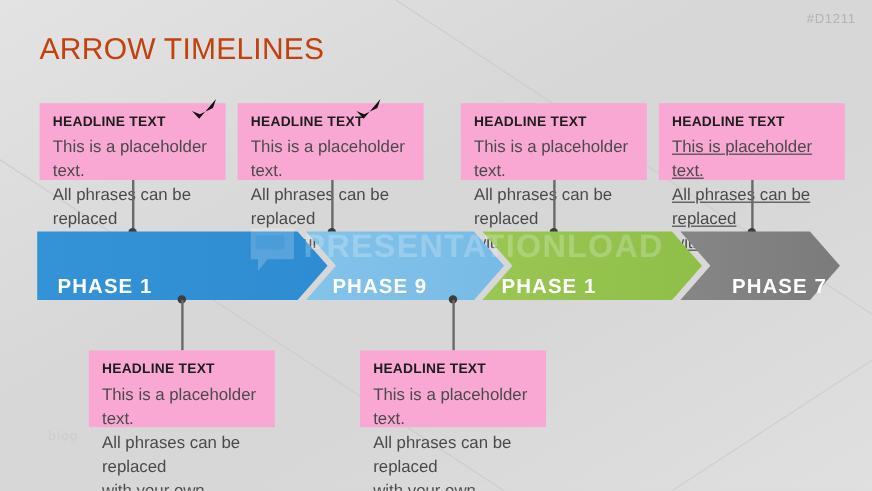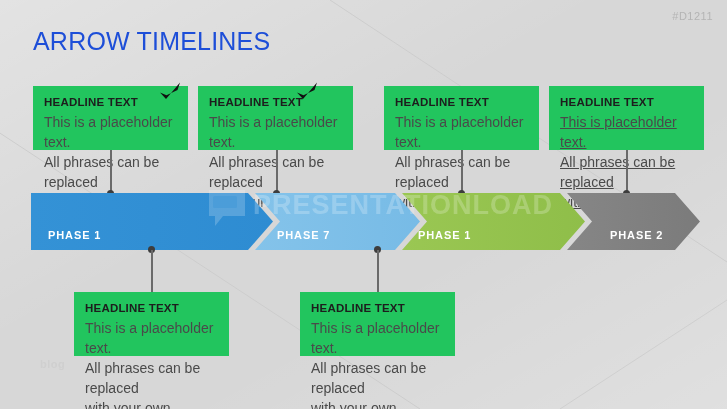--- a/index.html
+++ b/index.html
@@ -20,35 +20,35 @@
   }
   .bg-diag {
     position:absolute; left:0; top:0; width:727px; height:409px;
     pointer-events:none;
   }
 
   
   .slide-title {
     position:absolute; left:33px; top:27px;
     font-size:25px; font-weight:400; letter-spacing:0.2px;
-    color:#1d4ed8;
+    color:#c2410c;
   }
   .doc-id {
     position:absolute; right:14px; top:10px;
     font-size:11px; color:#b4b4b4; letter-spacing:0.5px;margin-left:45px;
   }
   .blog-mark {
     position:absolute; left:40px; top:358px;
     font-size:11px; font-weight:bold; color:#cfcfcf; letter-spacing:0.5px;
   }
 
   
   .card {
     position:absolute;
-    background:#22c55e;
+    background:#f9a8d4;
     padding:10px 11px 11px 11px;
   }
   .card-title {
     font-size:11.5px; font-weight:bold; color:#1d1d1d;
     letter-spacing:0.2px; margin-bottom:5px;
   }
   .card-body {
     font-size:14px; color:#4a4a4a; line-height:1.42;
   }
   .check-icon {
@@ -65,21 +65,21 @@
   }
   .conn-dot {
     position:absolute; width:7px; height:7px; border-radius:50%;
     background:#3d3d3d;
   }
 
   
   .arrow-bar { position:absolute; left:0; top:0; width:727px; height:409px; }
   .phase-label {
     position:absolute;
-    color:#ffffff; font-size:11px; font-weight:bold;
+    color:#ffffff; font-size:17px; font-weight:bold;
     letter-spacing:0.9px;
     white-space:nowrap;
   }
 
   
   .watermark {
     position:absolute; left:205px; top:188px;
     width:400px; height:46px;
     pointer-events:none;
   }
@@ -171,23 +171,23 @@
   <path d="M31,193 L248,193 L273,221.5 L248,250 L31,250 Z" fill="url(#g1)"></path>
 
   <path d="M255,193 L395,193 L420,221.5 L395,250 L255,250 L280,221.5 Z" fill="url(#g2)"></path>
 
   <path d="M402,193 L560,193 L585,221.5 L560,250 L402,250 L427,221.5 Z" fill="url(#g3)"></path>
 
   <path d="M567,193 L675,193 L700,221.5 L675,250 L567,250 L592,221.5 Z" fill="url(#g4)"></path>
 </svg>
 
 <div class="phase-label" style="left:48px; top:229px;">PHASE 1</div>
-<div class="phase-label" style="left:277px; top:229px;">PHASE 7</div>
+<div class="phase-label" style="left:277px; top:229px;">PHASE 9</div>
 <div class="phase-label" style="left:418px; top:229px;">PHASE 1</div>
-<div class="phase-label" style="left:610px; top:229px;">PHASE 2</div>
+<div class="phase-label" style="left:610px; top:229px;">PHASE 7</div>
 
 <svg class="watermark" viewBox="0 0 400 46">
   <g fill="#ffffff" opacity="0.20">
     <path d="M4,2 H40 V28 H18 L10,38 V28 H4 Z"></path>
   </g>
   <rect x="8" y="8" width="24" height="12" rx="1.5" fill="#3492D6" opacity="0.35"></rect>
   <text x="48" y="26" font-family="Liberation Sans, sans-serif" font-size="27" font-weight="bold" fill="#ffffff" opacity="0.22" letter-spacing="1">PRESENTATIONLOAD</text>
 </svg>
 
 <div class="conn-dot" style="left:148px; top:246px;"></div>

